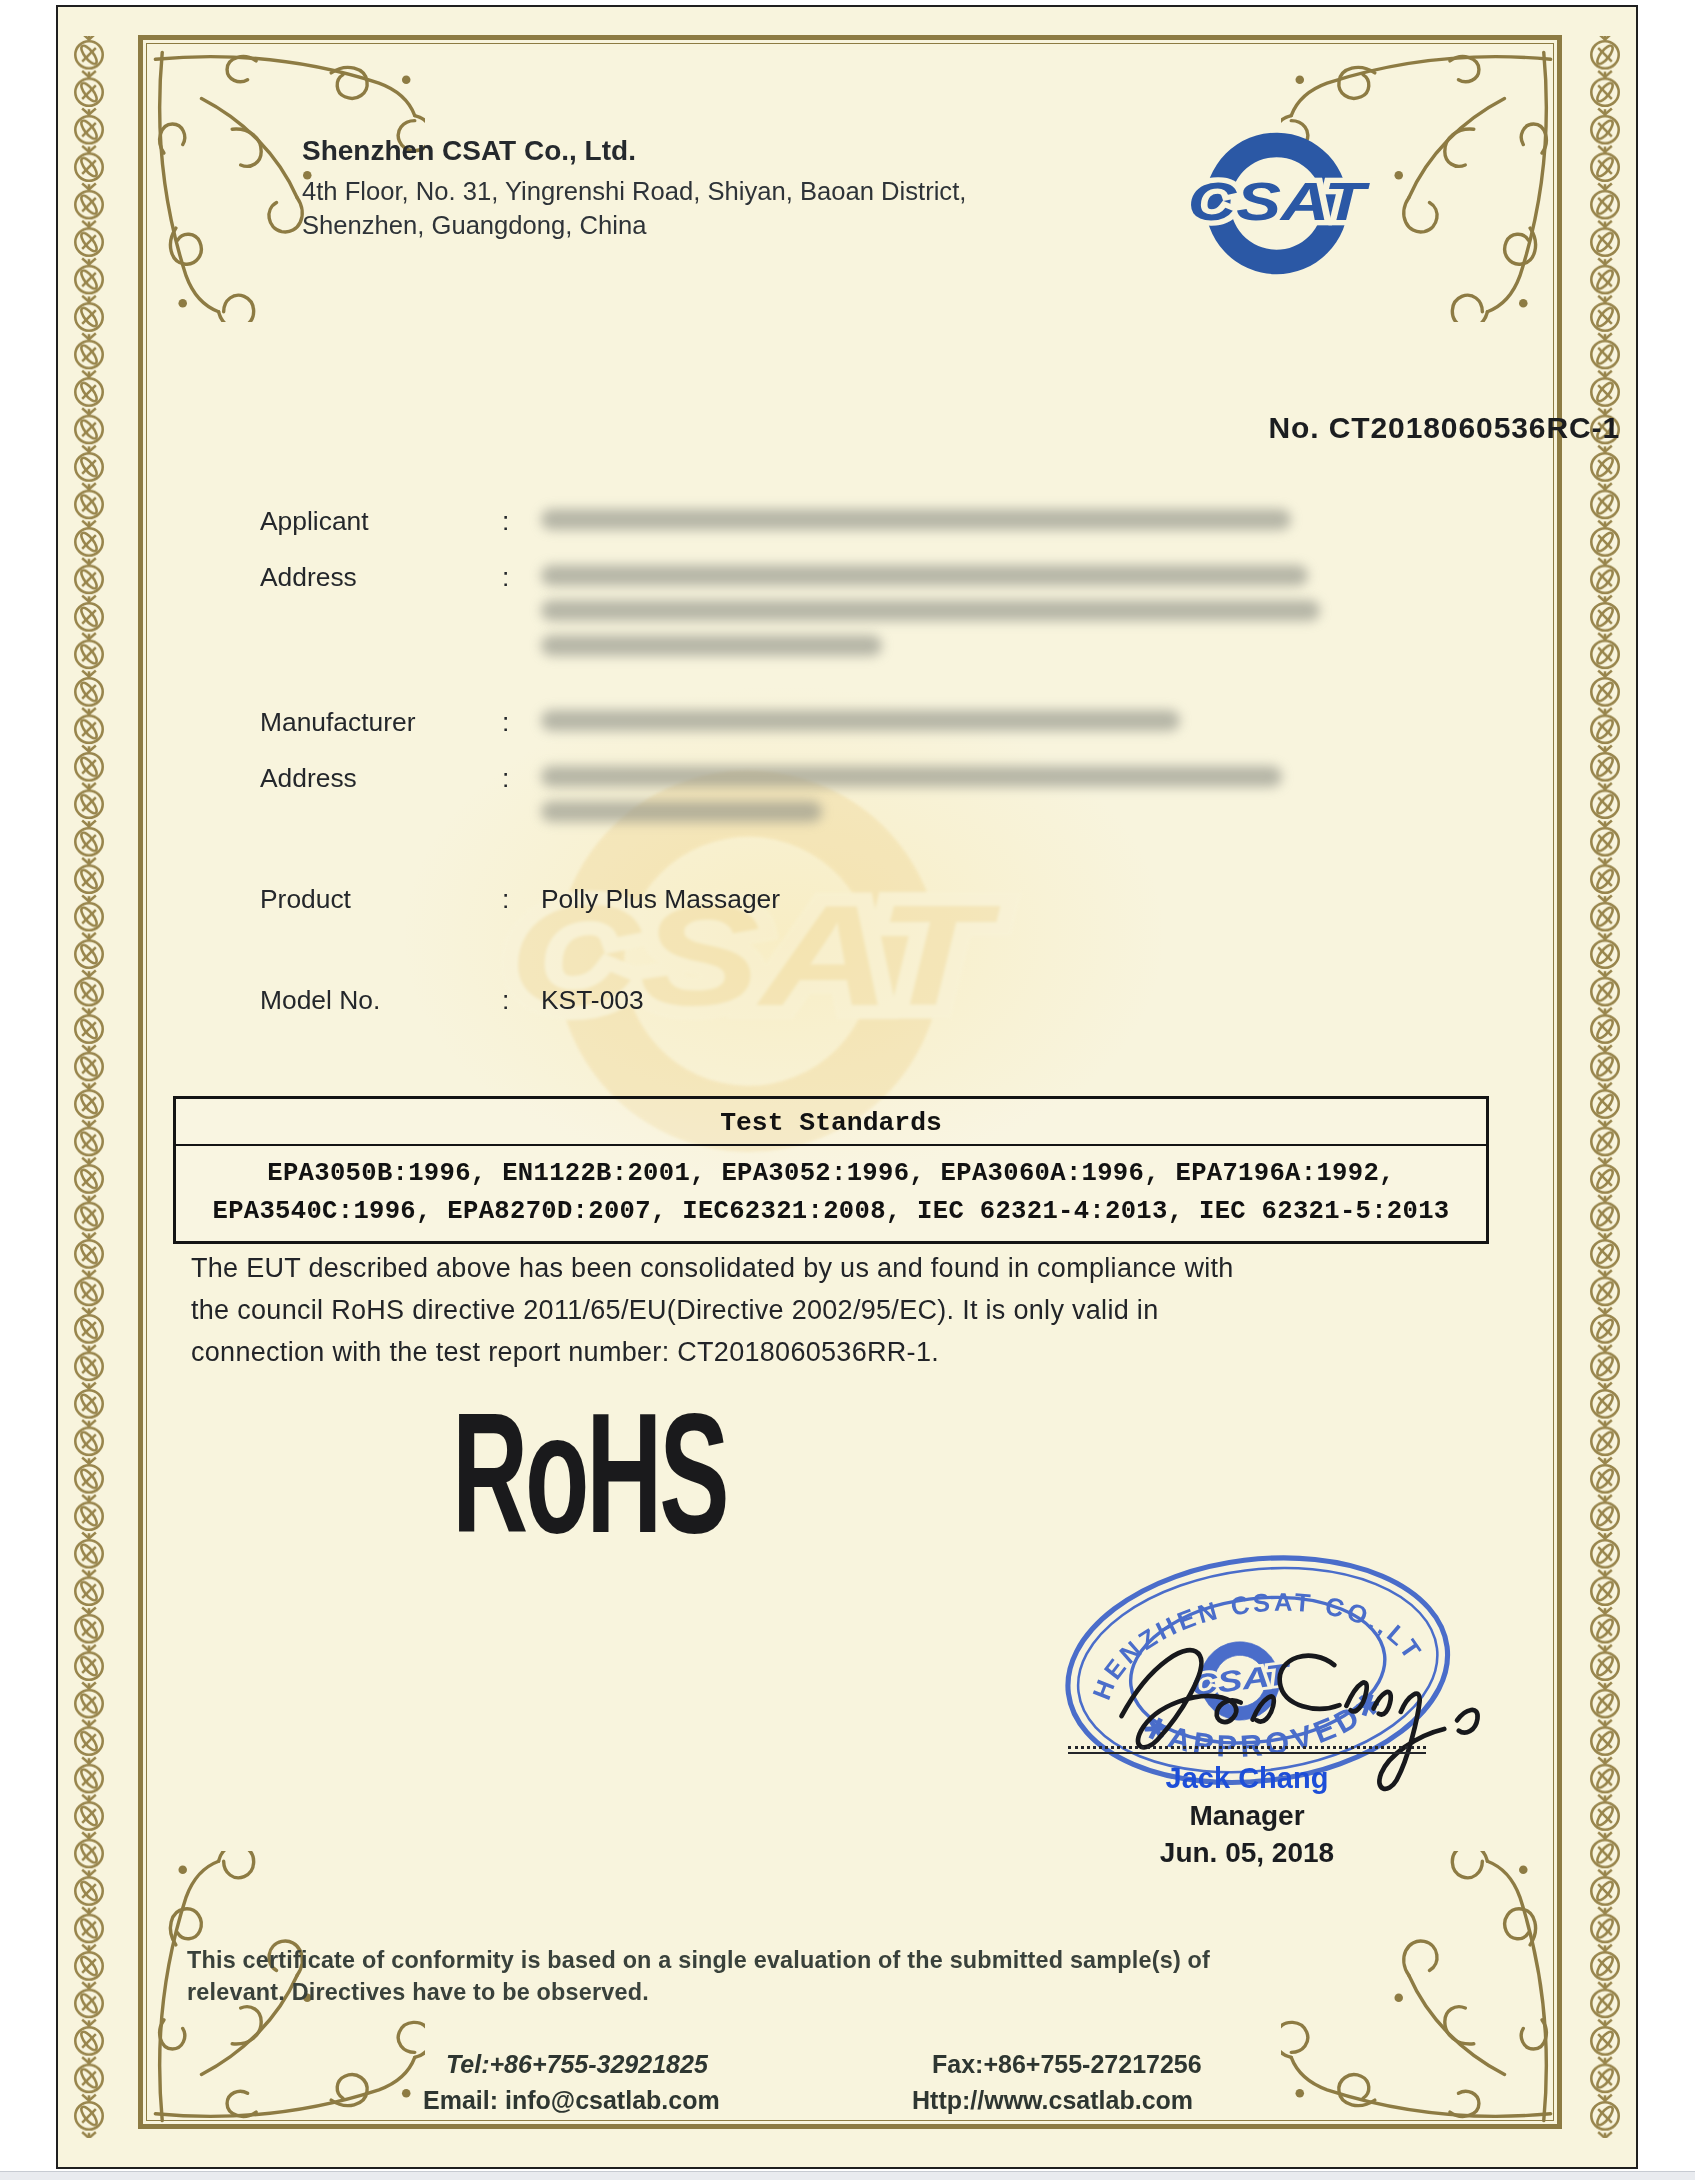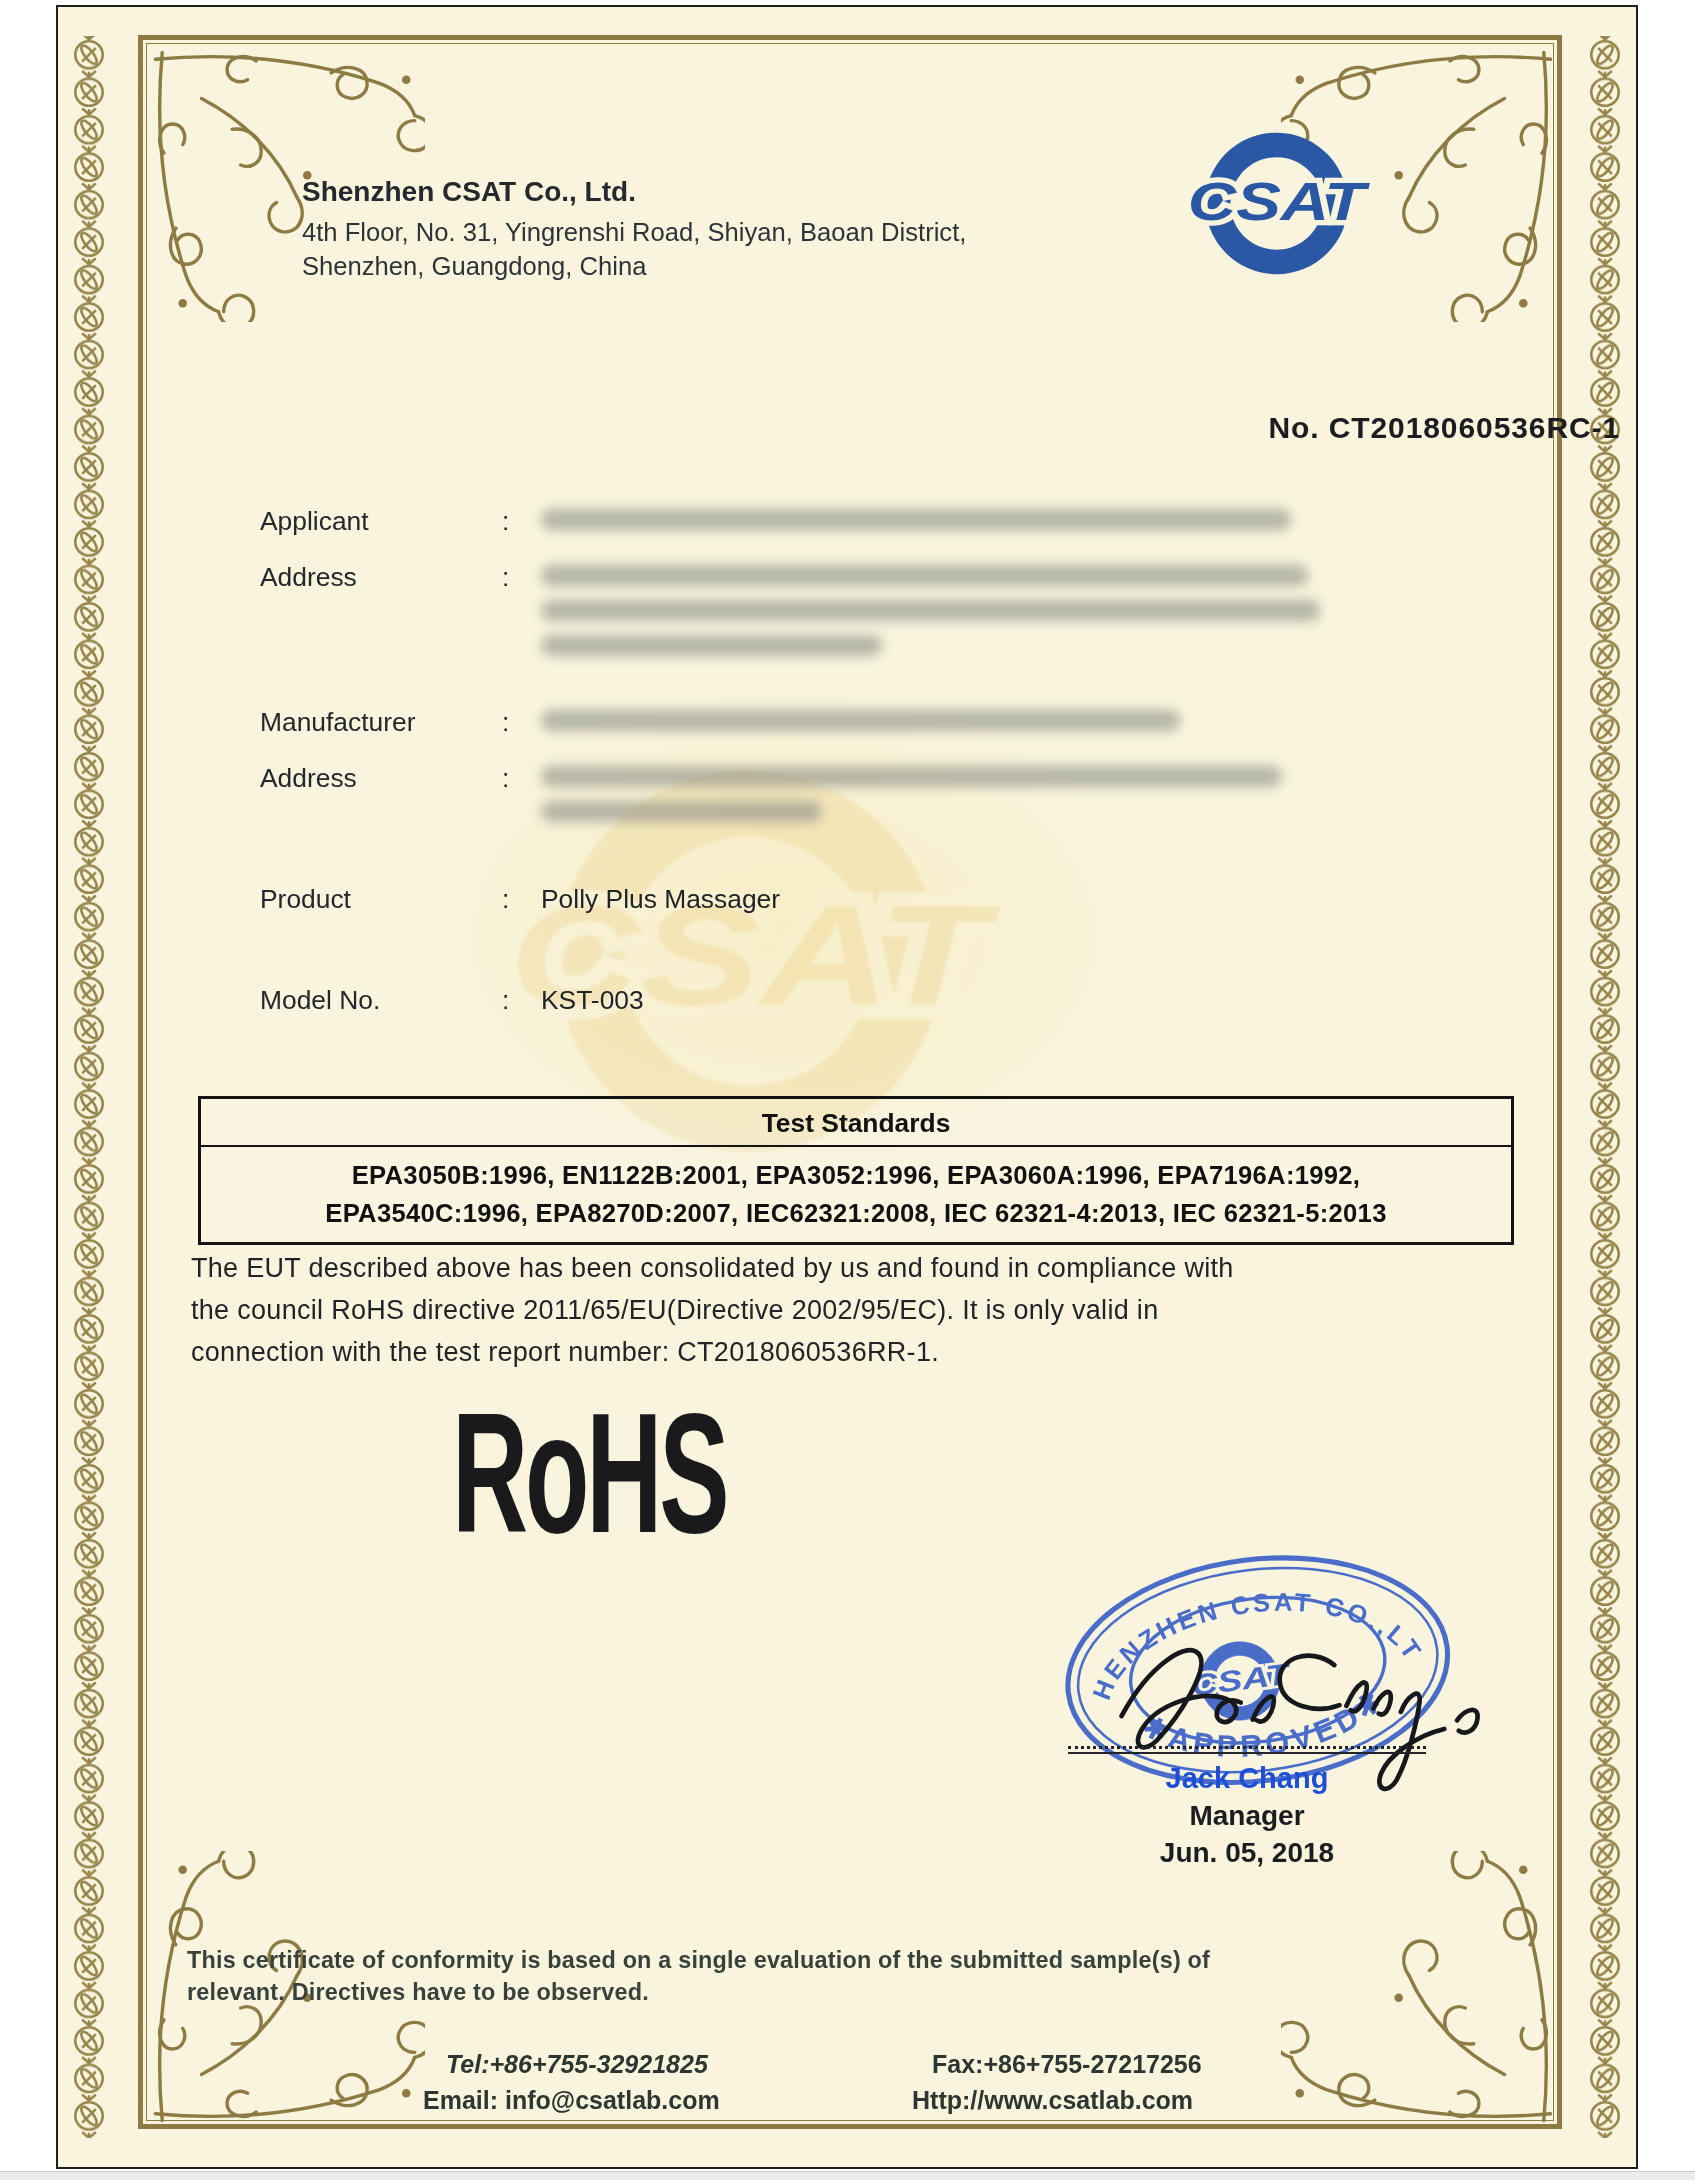--- a/index.html
+++ b/index.html
@@ -20,36 +20,36 @@
   .frame-inner{position:absolute;inset:3.4px;border:1.7px solid #8d7b43;}
   .corner{position:absolute;width:273px;height:273px;}
   .corner.tl{left:94px;top:42px;}
   .corner.tr{left:1223px;top:42px;transform:scaleX(-1);}
   .corner.bl{left:94px;top:1844px;transform:scaleY(-1);}
   .corner.br{left:1223px;top:1844px;transform:scale(-1,-1);}
   
   .watermark{position:absolute;left:307px;top:681px;width:767px;height:528px;color:#eccb7d;opacity:.28;filter:blur(1.7px);}
   
   .issuer{position:absolute;left:244px;top:128px;width:767px;}
-  .issuer .name{font-size:28px;font-weight:bold;color:#25292d;margin-bottom:6.8px;margin-top:41px;}
+  .issuer .name{font-size:28px;font-weight:bold;color:#25292d;margin-bottom:6.8px;}
   .issuer .addr{font-size:25.6px;color:#2e3338;line-height:34px;}
   .brand-logo{position:absolute;left:1107px;top:95px;width:223px;height:196px;color:#2b58a5;}
   
   .cert-title{position:absolute;left:80px;top:322px;width:1414px;text-align:center;
               font-size:50px;font-weight:bold;color:#141517;letter-spacing:0.9px;}
   .cert-no{position:absolute;left:138px;top:404px;width:1424px;text-align:right;
            font-size:30px;font-weight:bold;color:#1b1d20;letter-spacing:0.9px;}
   
   .row{position:absolute;left:202px;display:flex;align-items:flex-start;}
   .row .lbl{width:242px;font-size:26.4px;color:#24272b;}
   .row .sep{width:39px;font-size:26.4px;color:#24272b;}
   .row .val{width:835px;font-size:26.4px;color:#202327;}
   .rbar{height:21px;border-radius:10.2px;background:#8e9086;opacity:.62;filter:blur(6px);margin:8.5px 0 13.6px 0;}
   
-  .std-box{position:absolute;left:140px;top:1089px;width:1310px;border:3.4px solid #141414;background:rgba(255,255,255,.14);}
+  .std-box{position:absolute;left:115px;top:1089px;width:1310px;border:3.4px solid #141414;background:rgba(255,255,255,.14);font-family:Liberation Mono, monospace;}
   .std-title{font-size:26.4px;font-weight:bold;text-align:center;color:#121212;padding:8.5px 0 6.8px 0;border-bottom:2.6px solid #141414;}
   .std-lines{padding:8.5px 5.1px 10.2px 5.1px;}
   .std-line{font-size:25.6px;font-weight:bold;text-align:center;color:#121212;line-height:38px;letter-spacing:0.3px;}
   
   .statement{position:absolute;left:133px;top:1240px;width:1346px;}
   .statement div{font-size:27px;color:#222428;line-height:42px;letter-spacing:0.3px;}
   
   .rohs{position:absolute;left:394px;top:1373px;font-size:170px;font-weight:bold;color:#1a1a1c;
         transform:scaleX(0.62);transform-origin:0 0;letter-spacing:-5.1px;line-height:1.1;}
   

